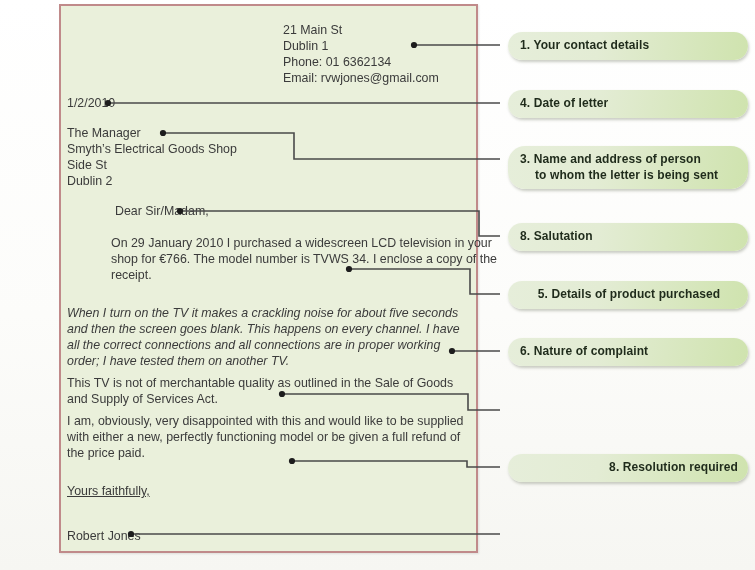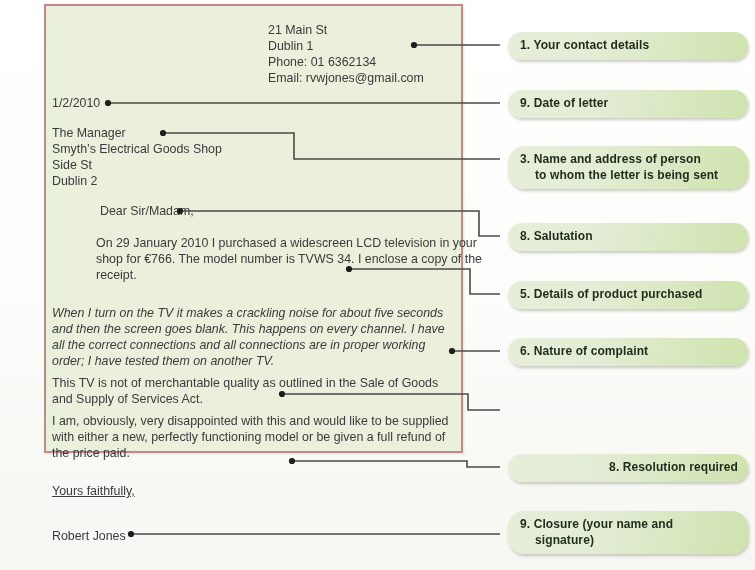--- a/index.html
+++ b/index.html
@@ -24,24 +24,24 @@
   
   .page-wash {
     position: absolute;
     inset: 0;
     background: linear-gradient(180deg,#ffffff 0%,#fcfcfa 55%,#f6f6f2 100%);
   }
 
   
   #letter {
     position: absolute;
-    left: 44px;
+    left: 59px;
     top: 4px;
     width: 419px;
-    height: 449px;
+    height: 549px;
     background: #eaf0db;
     border: 2px solid #c08a8a;
     box-sizing: border-box;
     box-shadow: 1px 1px 2px rgba(0,0,0,.10);
     z-index: 2;
   }
   .letter-inner {
     position: absolute;
     inset: 0;
     color: #3b3b3b;
@@ -106,21 +106,21 @@
     z-index: 4;
   }
   .pill .ln { display: block; white-space: pre; }
   .pill .ln.indent { padding-left: 15px; }
 
   
   #pill-1 { top: 32px; }
   #pill-2 { top: 90px; }
   #pill-3 { top: 146px; border-radius: 17px; }
   #pill-4 { top: 223px; }
-  #pill-5 { top: 281px; }
+  #pill-5 { top: 281px; text-align: center; }
   #pill-6 { top: 338px; }
   #pill-7 { top: 397px; }
   #pill-8 { top: 454px; text-align: right; }
   #pill-9 { top: 511px; }
 </style>
 </head>
 <body>
 
 <div id="canvas">
 
@@ -203,21 +203,21 @@
       <line x1="131" y1="534" x2="500" y2="534"></line>
       <circle cx="131" cy="534" r="3.1"></circle>
     </g>
   </svg>
 
   <div class="pill" id="pill-1">
     <span class="ln">1. Your contact details</span>
   </div>
 
   <div class="pill" id="pill-2">
-    <span class="ln">9. Date of letter</span>
+    <span class="ln">4. Date of letter</span>
   </div>
 
   <div class="pill" id="pill-3">
     <span class="ln">3. Name and address of person</span>
     <span class="ln indent">to whom the letter is being sent</span>
   </div>
 
   <div class="pill" id="pill-4">
     <span class="ln">8. Salutation</span>
   </div>
@@ -228,18 +228,14 @@
 
   <div class="pill" id="pill-6">
     <span class="ln">6. Nature of complaint</span>
   </div>
 
 
   <div class="pill" id="pill-8">
     <span class="ln">8. Resolution required</span>
   </div>
 
-  <div class="pill" id="pill-9">
-    <span class="ln">9. Closure (your name and</span>
-    <span class="ln indent">signature)</span>
-  </div>
 
 </div>
 
 </body></html>

